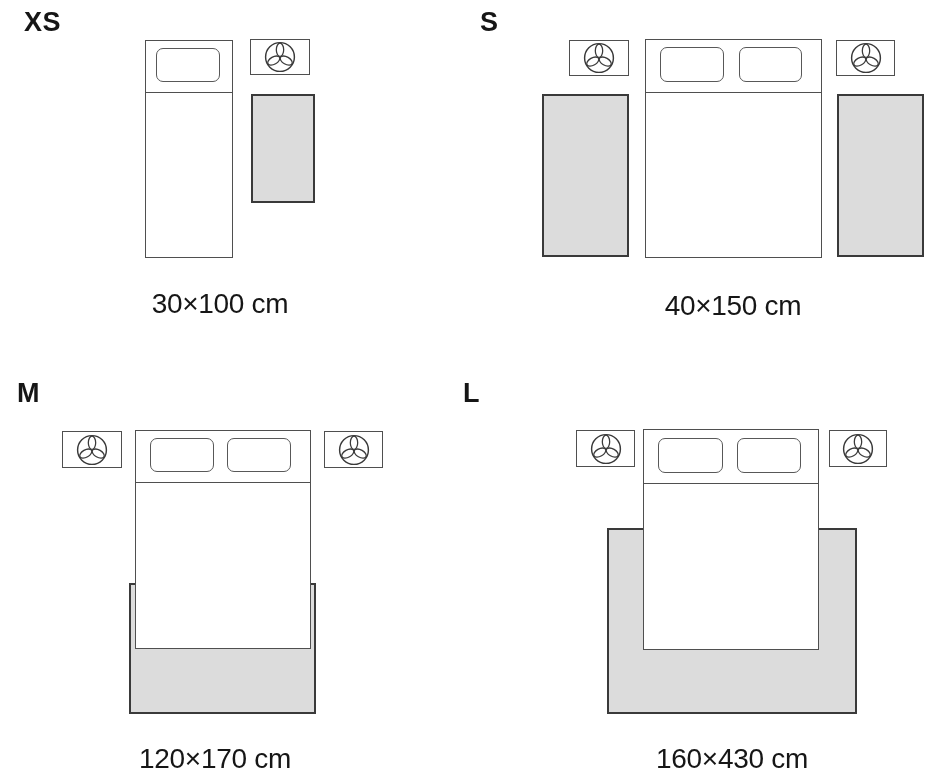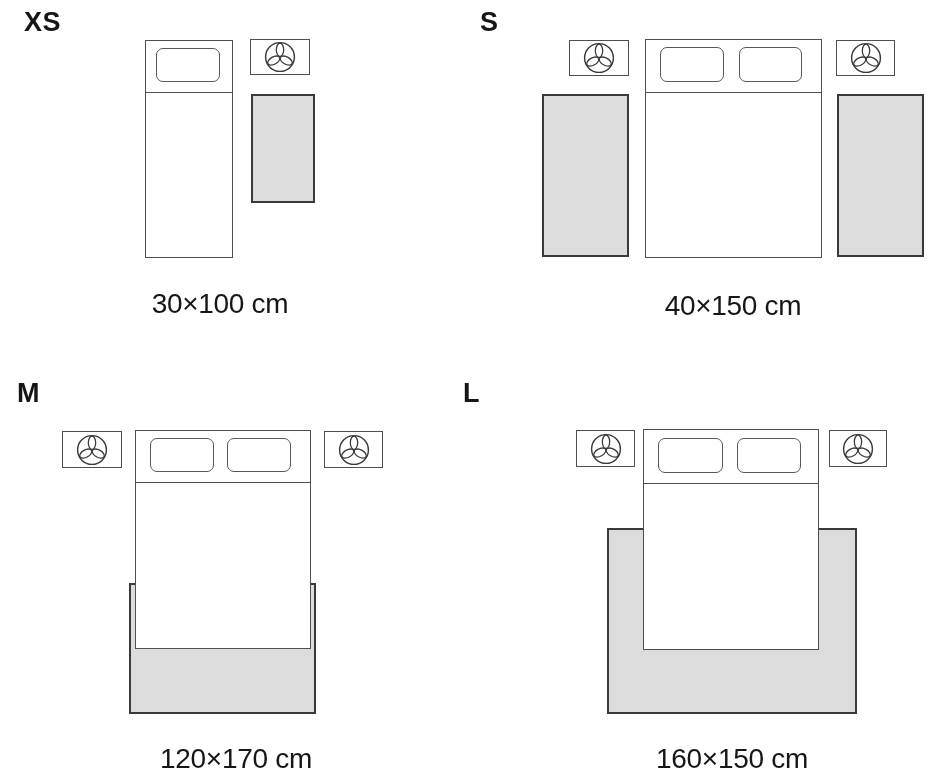--- a/index.html
+++ b/index.html
@@ -48,21 +48,21 @@
 
   
   .panel-m .size-label{ left:17px; top:10px; }
   .panel-m .nightstand-left{ left:62px; top:61px; width:60px; height:37px; }
   .panel-m .bed{ left:135px; top:60px; width:176px; height:219px; }
   .panel-m .bed-divider{ top:51px; }
   .panel-m .pillow-1{ left:14px; top:7px; width:64px; height:34px; }
   .panel-m .pillow-2{ left:91px; top:7px; width:64px; height:34px; }
   .panel-m .nightstand-right{ left:324px; top:61px; width:59px; height:37px; }
   .panel-m .rug{ left:129px; top:213px; width:187px; height:131px; }
-  .panel-m .caption{ left:236px; top:374px; }
+  .panel-m .caption{ left:215px; top:374px; }
 
   
   .panel-l .size-label{ left:-7px; top:10px; }
   .panel-l .nightstand-left{ left:106px; top:60px; width:59px; height:37px; }
   .panel-l .bed{ left:173px; top:59px; width:176px; height:221px; }
   .panel-l .bed-divider{ top:53px; }
   .panel-l .pillow-1{ left:14px; top:8px; width:65px; height:35px; }
   .panel-l .pillow-2{ left:93px; top:8px; width:64px; height:35px; }
   .panel-l .nightstand-right{ left:359px; top:60px; width:58px; height:37px; }
   .panel-l .rug{ left:137px; top:158px; width:250px; height:186px; }
@@ -163,16 +163,16 @@
     </div>
     <div class="nightstand nightstand-right">
       <svg width="32" height="32" viewBox="0 0 40 40" fill="none" stroke="#3a3a3a">
         <circle cx="20" cy="20" r="18" stroke-width="1.8"></circle>
         <ellipse cx="20" cy="11" rx="4.6" ry="8.3" stroke-width="1.6"></ellipse>
         <ellipse cx="20" cy="11" rx="4.6" ry="8.3" stroke-width="1.6" transform="rotate(120 20 20)"></ellipse>
         <ellipse cx="20" cy="11" rx="4.6" ry="8.3" stroke-width="1.6" transform="rotate(240 20 20)"></ellipse>
       </svg>
     </div>
     <div class="rug"></div>
-    <div class="caption">160×150 cm</div>
+    <div class="caption">160×430 cm</div>
   </section>
 
 </div>
 
 </body></html>

